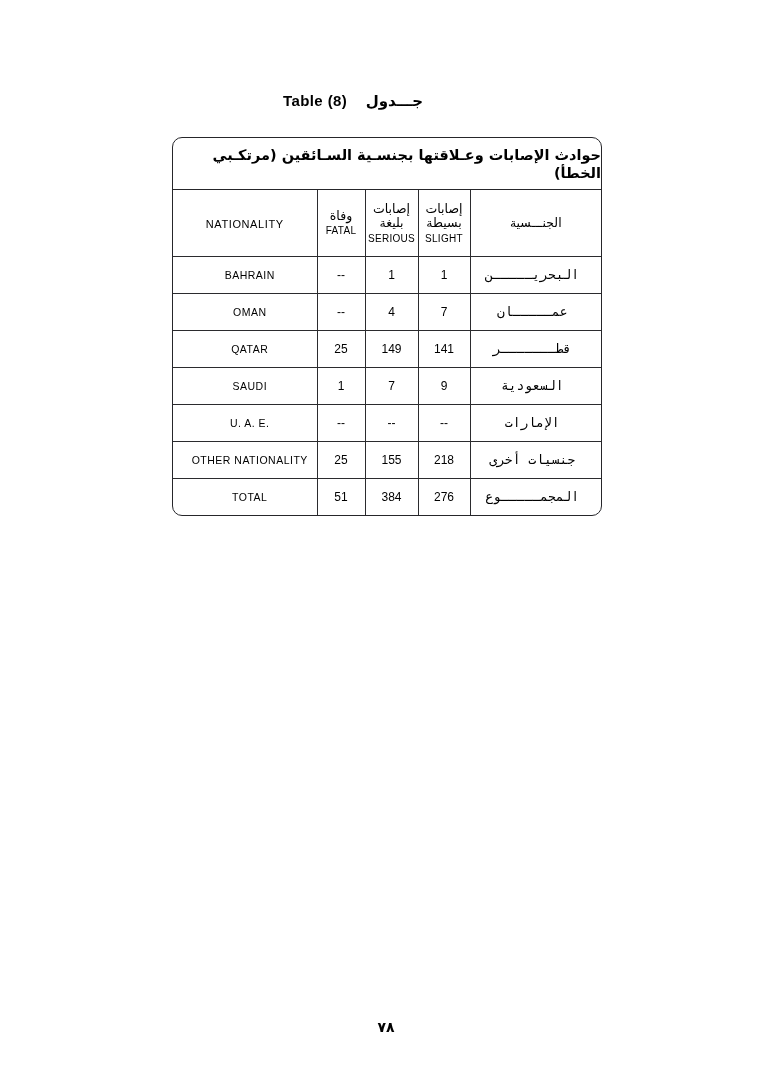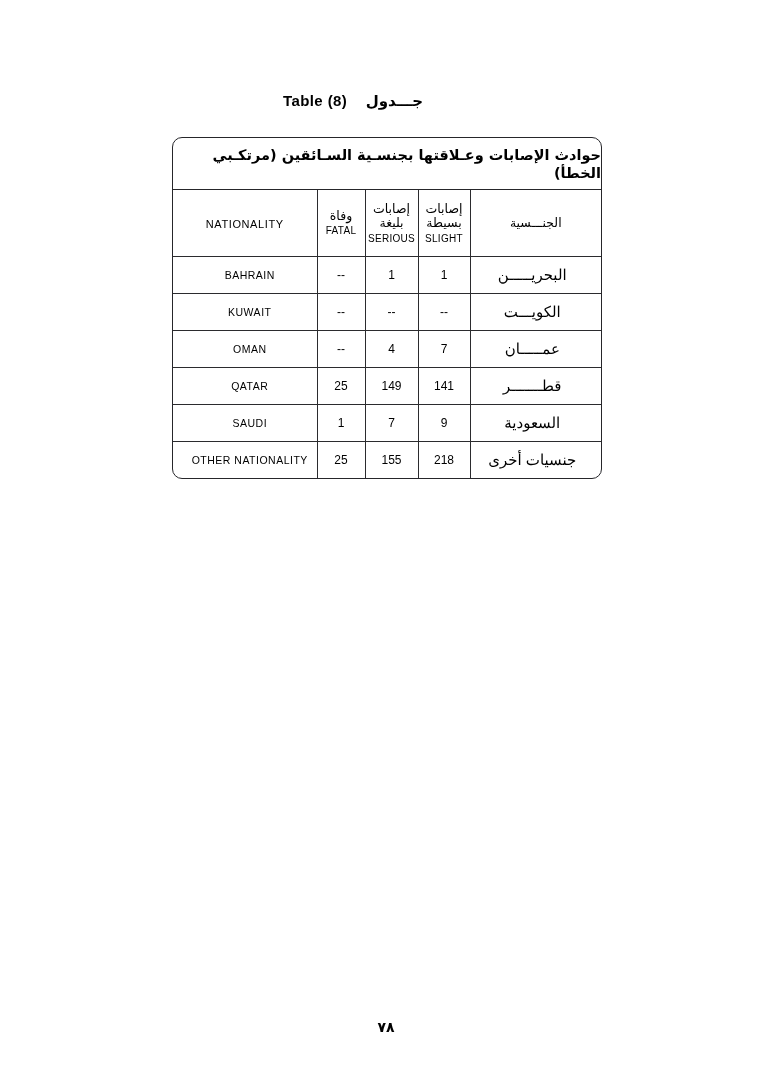--- a/index.html
+++ b/index.html
@@ -74,22 +74,22 @@
     font-size:12.5px; line-height:1.15;
   }
   .h-sub { display:block; font-size:10px; letter-spacing:0.3px; margin-top:2px; }
   td.c-en {
     text-align:left; padding-left:10px;
     font-size:10.5px; letter-spacing:0.5px;
   }
   td.c-num { font-size:12px; }
   td.c-ar {
     direction:rtl; text-align:right; padding-right:7px;
-    font-family:Liberation Sans, sans-serif;
-    font-size:15px;
+    font-family:Liberation Mono, monospace;
+    font-size:13px;
   }
   .page-number {
     position:absolute; top:1019px; left:0; width:772px;
     text-align:center;
     font-family:"DejaVu Sans", sans-serif;
     font-size:14px; font-weight:bold; letter-spacing:2px;
   }
 </style>
 </head>
 <body>
@@ -140,27 +140,20 @@
       </tr>
 
       <tr class="row">
         <td class="c-en">BAHRAIN</td>
         <td class="c-num">--</td>
         <td class="c-num">1</td>
         <td class="c-num">1</td>
         <td class="c-ar">البحريـــــن</td>
       </tr>
       <tr class="row">
-        <td class="c-en">KUWAIT</td>
-        <td class="c-num">--</td>
-        <td class="c-num">--</td>
-        <td class="c-num">--</td>
-        <td class="c-ar">الكويـــت</td>
-      </tr>
-      <tr class="row">
         <td class="c-en">OMAN</td>
         <td class="c-num">--</td>
         <td class="c-num">4</td>
         <td class="c-num">7</td>
         <td class="c-ar">عمـــــان</td>
       </tr>
       <tr class="row">
         <td class="c-en">QATAR</td>
         <td class="c-num">25</td>
         <td class="c-num">149</td>
@@ -168,25 +161,39 @@
         <td class="c-ar">قطـــــــر</td>
       </tr>
       <tr class="row">
         <td class="c-en">SAUDI</td>
         <td class="c-num">1</td>
         <td class="c-num">7</td>
         <td class="c-num">9</td>
         <td class="c-ar">السعودية</td>
       </tr>
       <tr class="row">
+        <td class="c-en">U. A. E.</td>
+        <td class="c-num">--</td>
+        <td class="c-num">--</td>
+        <td class="c-num">--</td>
+        <td class="c-ar">الإمارات</td>
+      </tr>
+      <tr class="row">
         <td class="c-en">OTHER NATIONALITY</td>
         <td class="c-num">25</td>
         <td class="c-num">155</td>
         <td class="c-num">218</td>
         <td class="c-ar">جنسيات أخرى</td>
+      </tr>
+      <tr class="row">
+        <td class="c-en">TOTAL</td>
+        <td class="c-num">51</td>
+        <td class="c-num">384</td>
+        <td class="c-num">276</td>
+        <td class="c-ar">المجمـــــوع</td>
       </tr>
     </tbody>
       </table>
   </div>
 
   <div class="page-number">٧٨</div>
 
 </div>
 
 </body></html>

